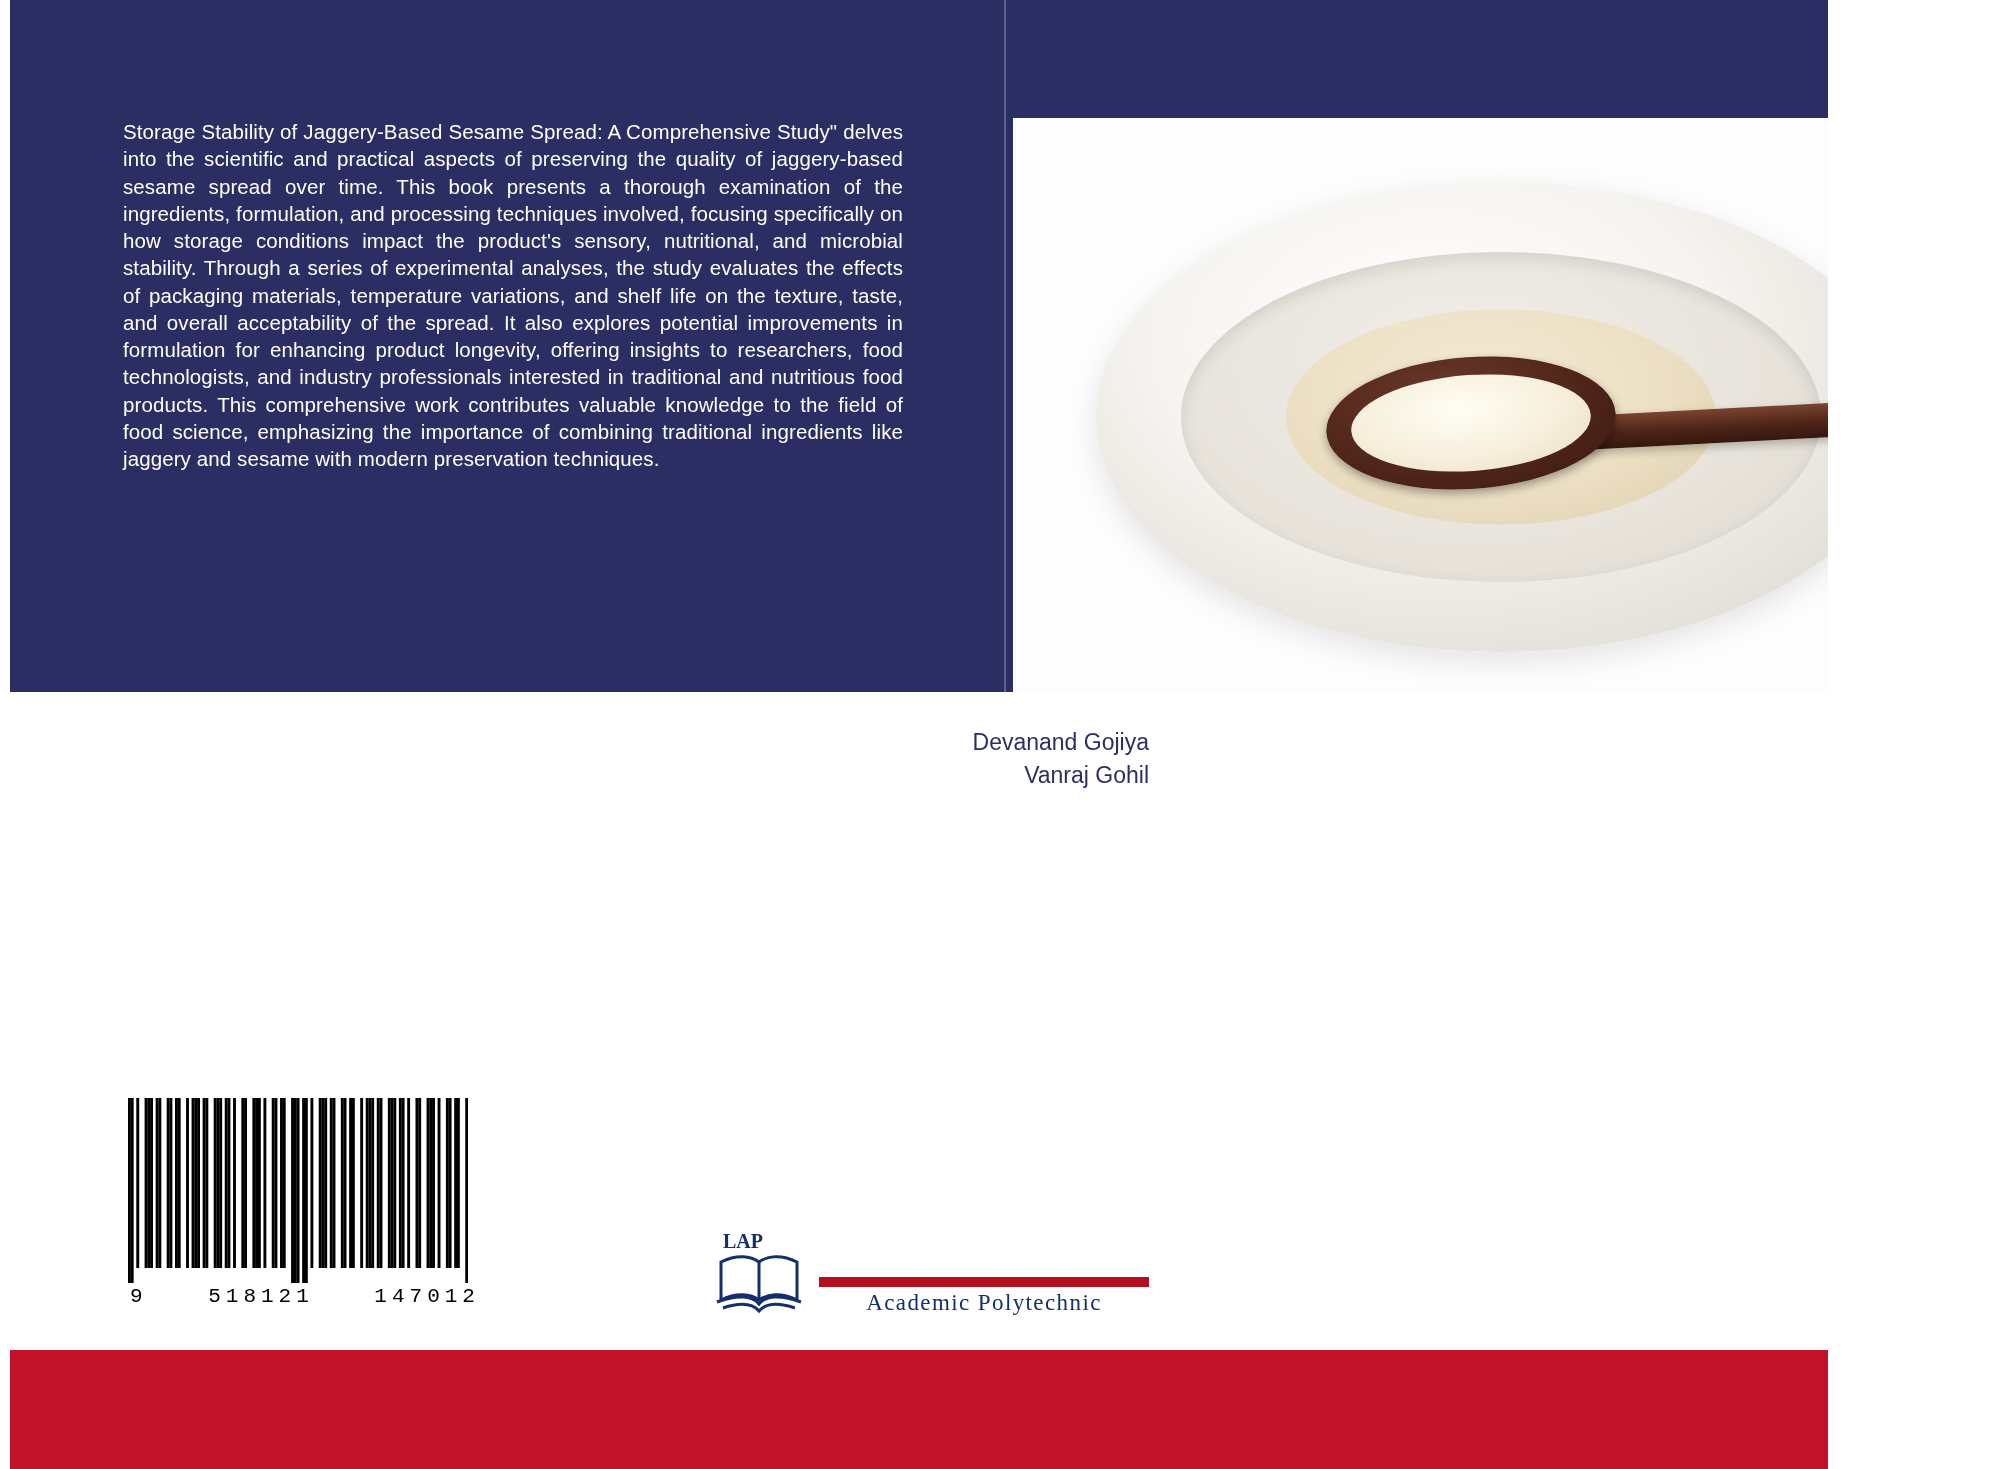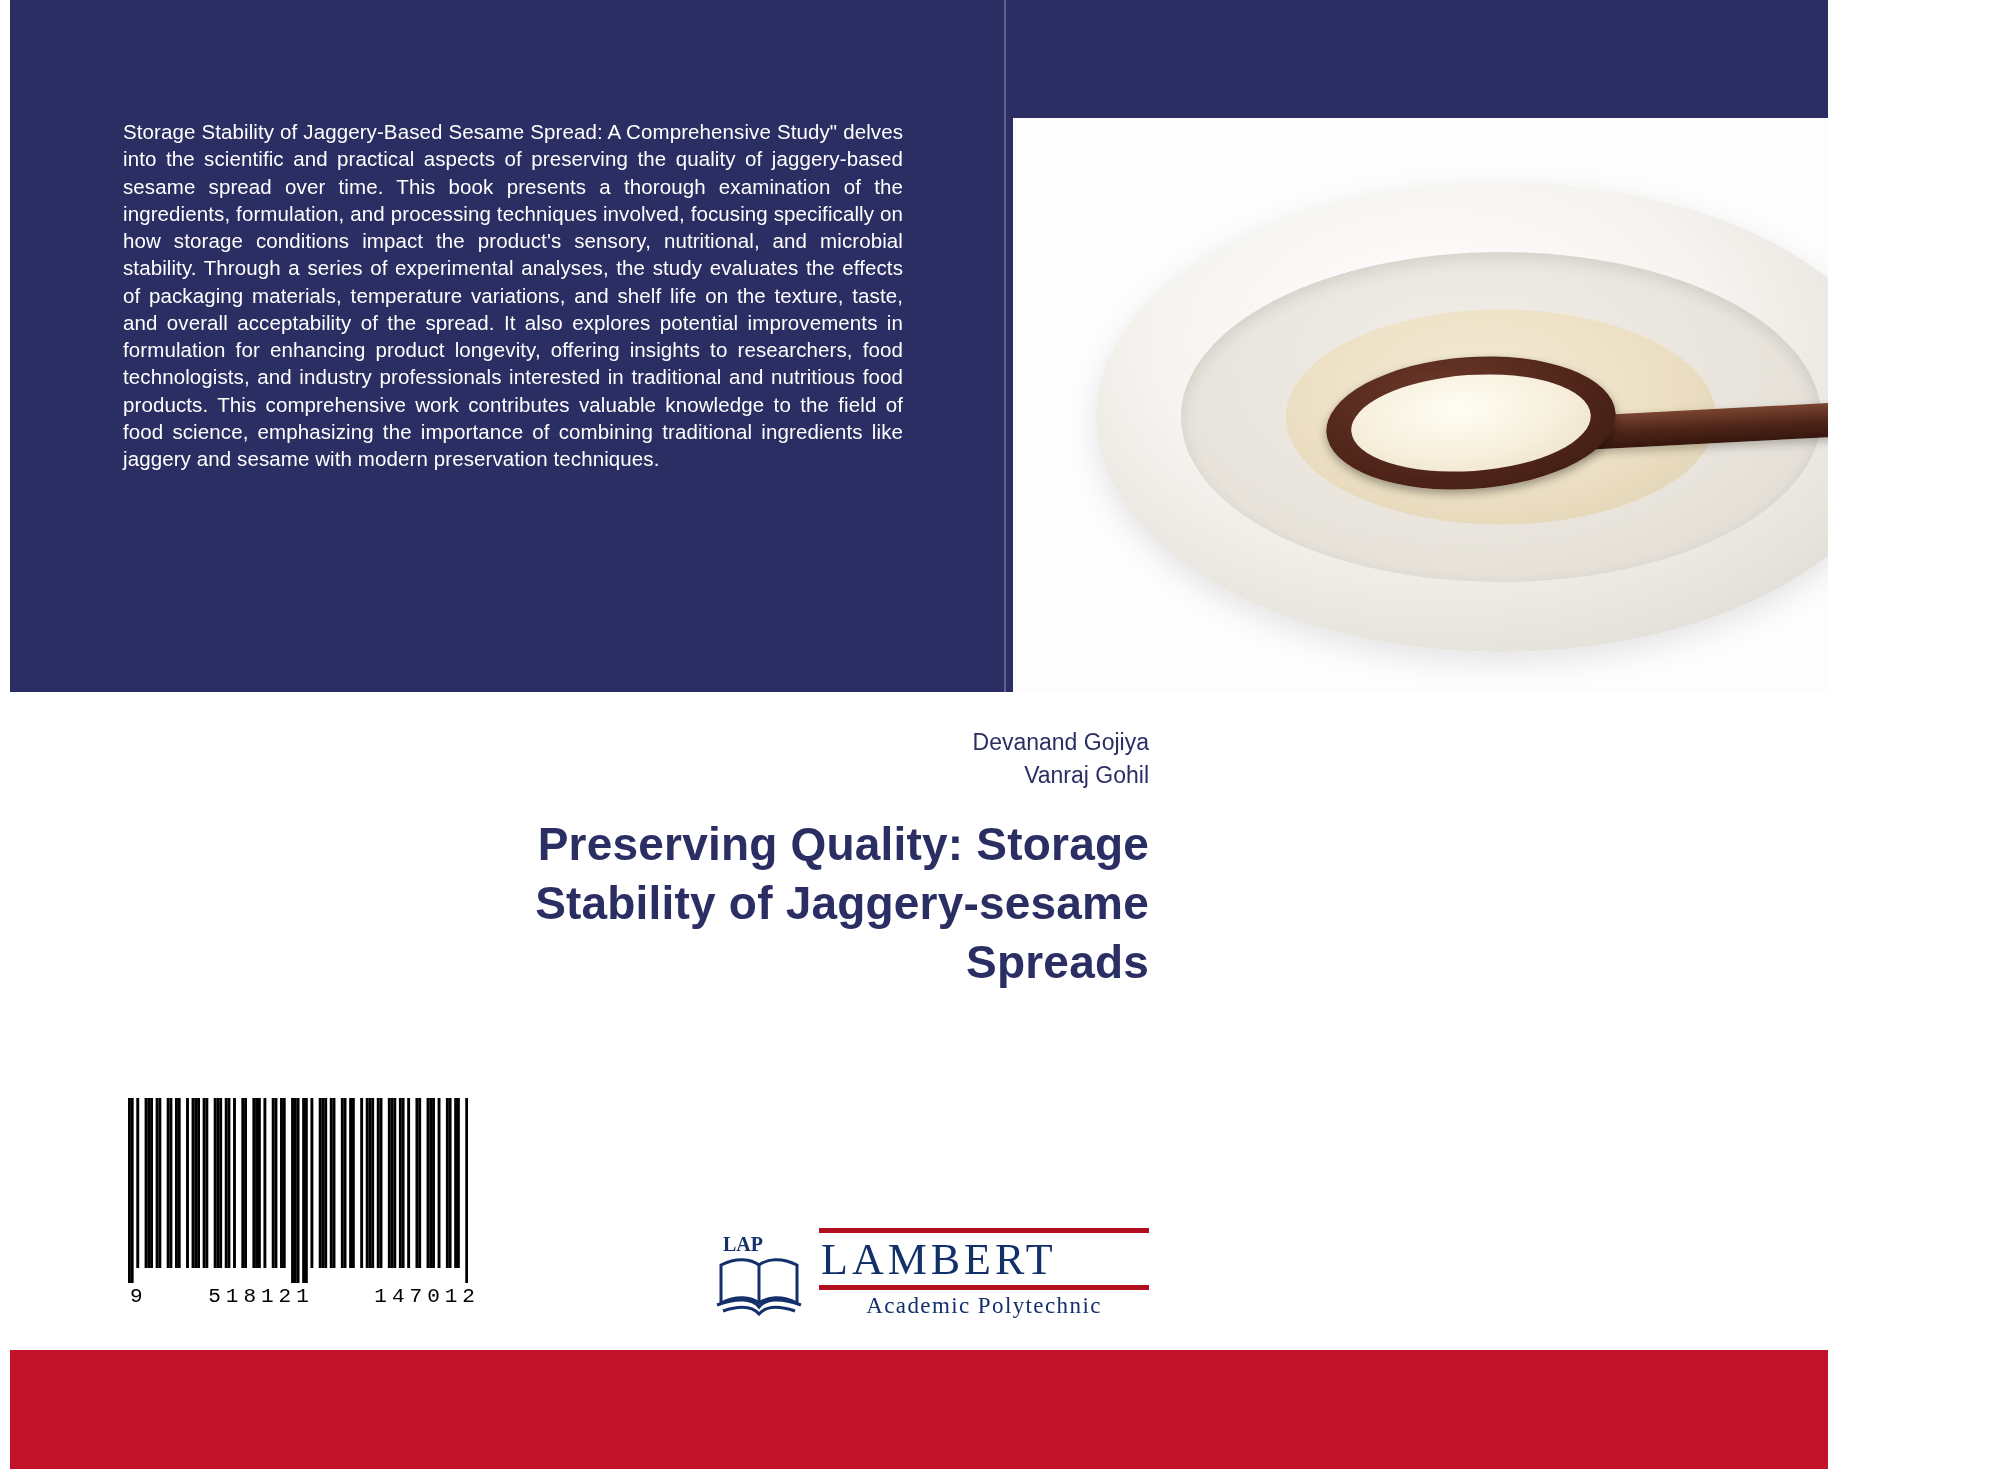--- a/index.html
+++ b/index.html
@@ -306,21 +306,20 @@
     </div>
   </div>
 
   <div class="lower"></div>
 
   <div class="authors-top">
     <div>Devanand Gojiya</div>
     <div>Vanraj Gohil</div>
   </div>
 
-  <div class="title">Preserving Quality: Storage Stability of Jaggery-sesame Spreads</div>
 
   <div class="bio">
   </div>
 
   <div class="barcode">
     <svg class="bars" viewBox="0 0 340 185" preserveAspectRatio="none">
       <g id="bar-group" fill="#000">
           <rect x="0.00" y="0" width="2.90" height="185"></rect>
           <rect x="2.76" y="0" width="2.90" height="185"></rect>
           <rect x="8.29" y="0" width="2.90" height="170"></rect>
@@ -407,21 +406,20 @@
       <div class="lap-word">LAP</div>
       <svg viewBox="0 0 92 88" width="92" height="88">
         <path d="M8 34 C24 26 38 28 46 34 C54 28 68 26 84 34 L84 72 C68 64 54 66 46 72 C38 66 24 64 8 72 Z" fill="#ffffff" stroke="#13306b" stroke-width="3"></path>
         <path d="M46 34 L46 72" stroke="#13306b" stroke-width="3"></path>
         <path d="M4 74 C26 66 40 68 46 76 C52 68 66 66 88 74" fill="none" stroke="#13306b" stroke-width="3"></path>
         <path d="M10 80 C28 74 40 76 46 83 C52 76 64 74 82 80" fill="none" stroke="#13306b" stroke-width="3"></path>
       </svg>
     </div>
     <div class="lambert-block">
       <div class="rule-top"></div>
-      <div class="lambert">LAMBERT</div>
       <div class="rule-bottom"></div>
       <div class="academic">Academic Polytechnic</div>
     </div>
   </div>
 
   <div class="red-band"></div>
   <div class="red-left-edge"></div>
 
 </div>
 

